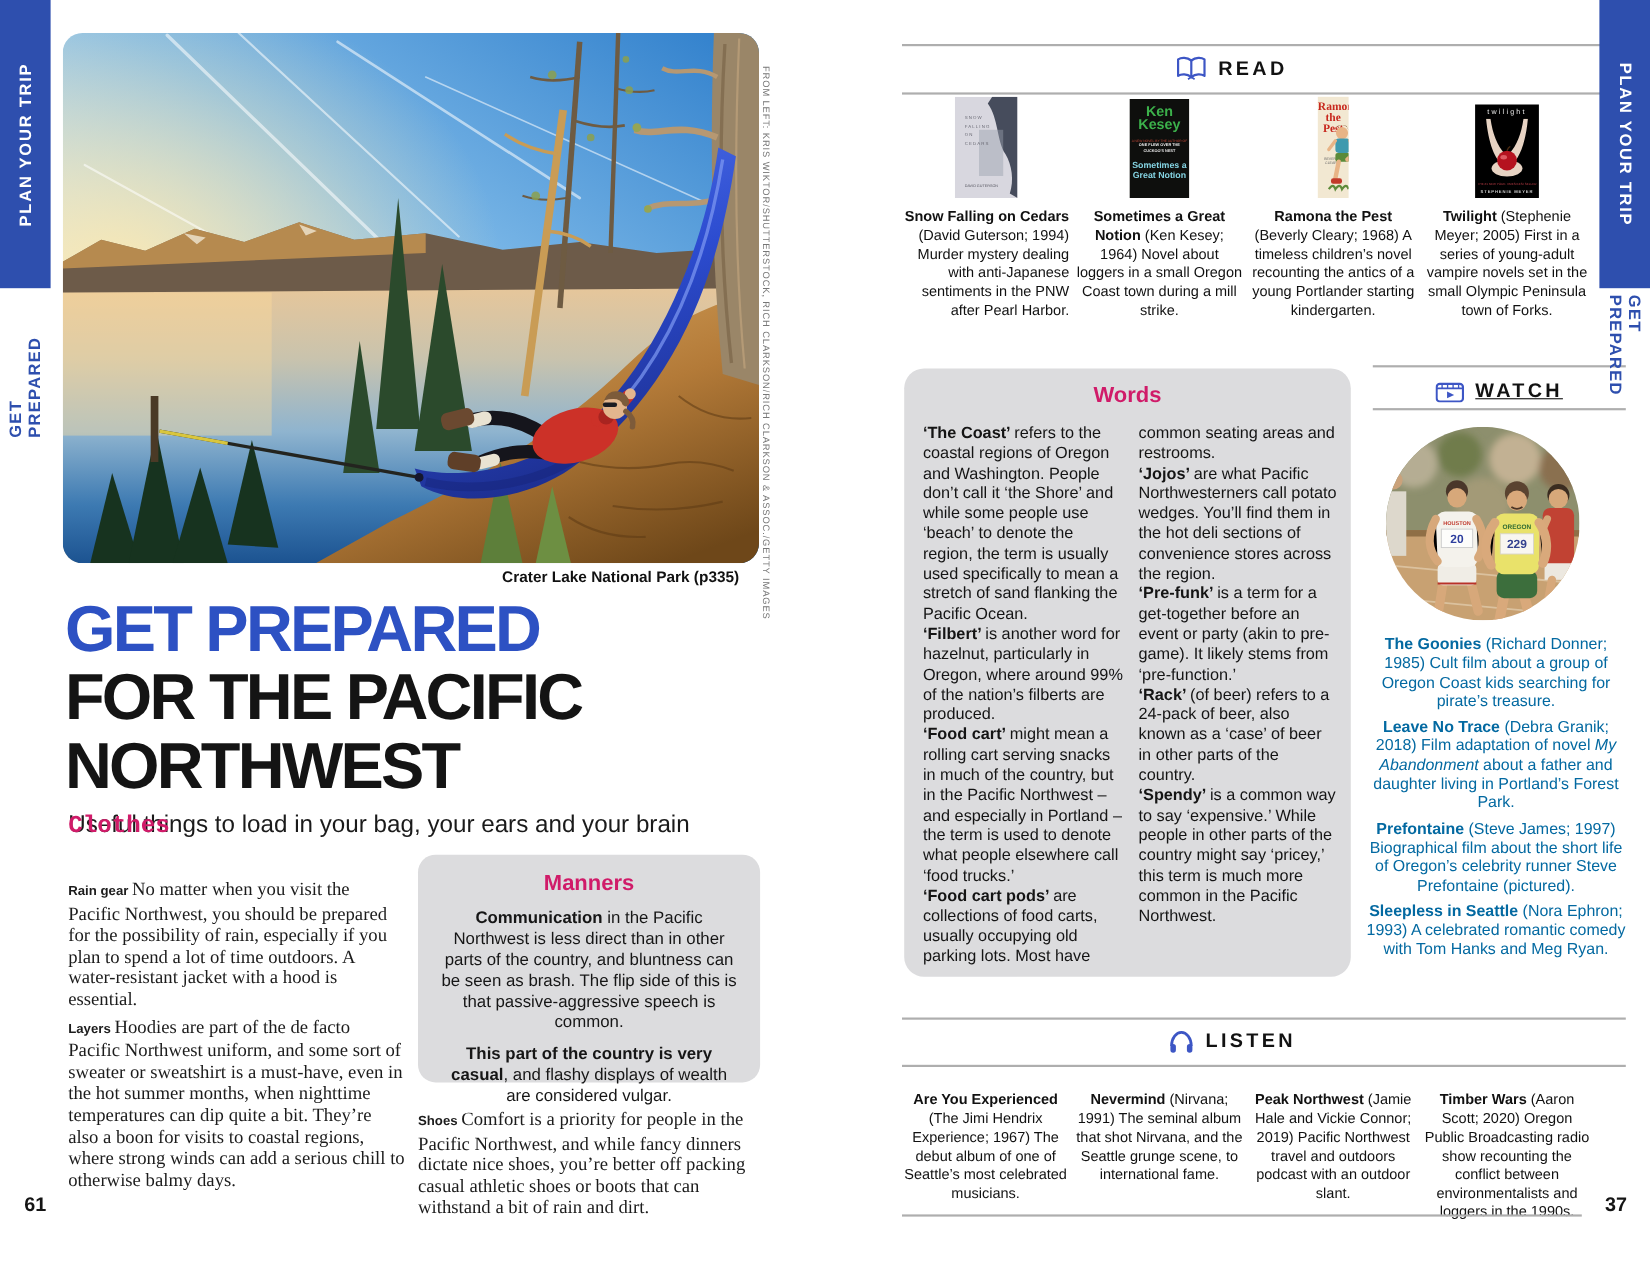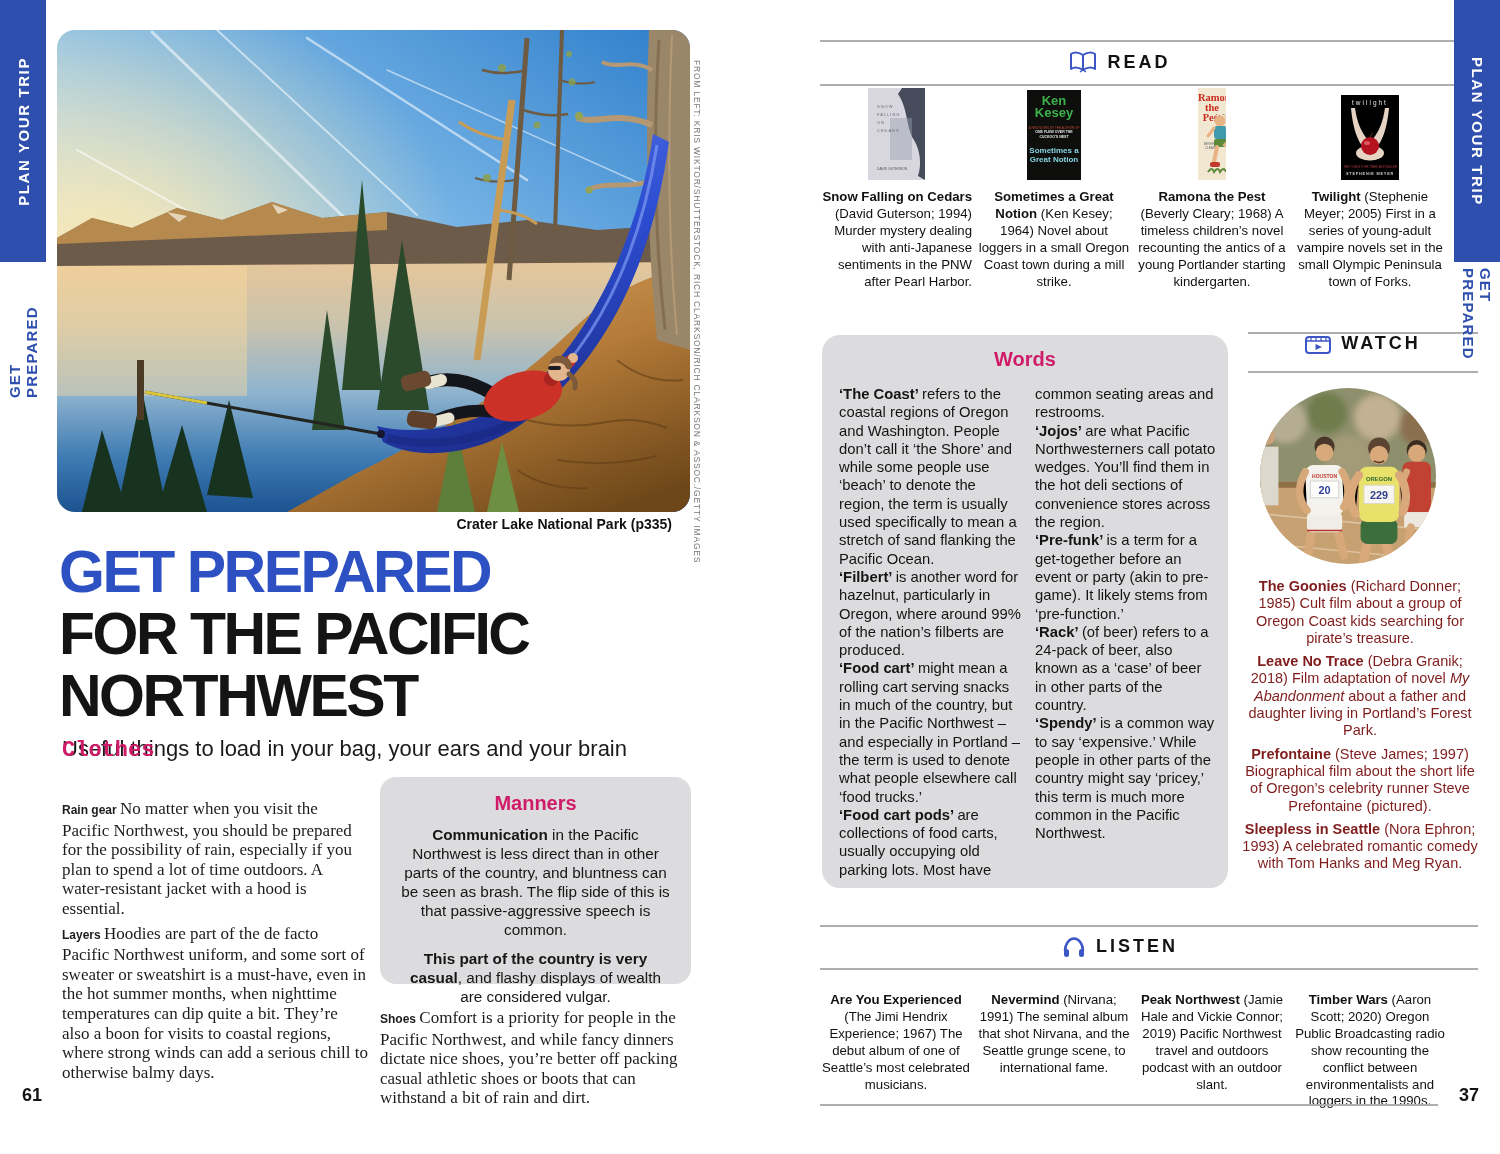--- a/index.html
+++ b/index.html
@@ -64,21 +64,21 @@
   #words{left:822px;top:335px;width:406px;height:553px;background:#dcdcde;border-radius:18px;}
   #words h3{margin:13px 0 0 0;text-align:center;font-size:20px;color:#d01b69;}
   .wcol{position:absolute;top:50px;}
   #wcol1{left:17px;width:185px;}
   #wcol2{left:213px;width:182px;}
   .def{margin:0;font-size:14.8px;line-height:18.3px;color:#141414;}
   .def b{font-weight:bold;}
   
   #circle{left:1260px;top:388px;width:176px;height:176px;border-radius:50%;overflow:hidden;}
   #watchlist{left:1240px;top:578px;width:240px;text-align:center;}
-  .wb{margin:0 0 6px 0;font-size:14.5px;line-height:17.3px;color:#7f1d1d;}
+  .wb{margin:0 0 6px 0;font-size:14.5px;line-height:17.3px;color:#0369a1;}
   .wb b{font-weight:bold;}
   .wb i{font-style:italic;}
   svg text{font-family:"Liberation Sans",sans-serif;}
 </style>
 </head>
 <body>
 
 <div class="tab" style="left:0;top:0;height:262px;">
   <span class="vup">PLAN YOUR TRIP</span>
 </div>
@@ -326,21 +326,21 @@
     <p class="def"><span>common seating areas and restrooms.</span></p>
     <p class="def"><b>‘Jojos’ </b><span>are what Pacific Northwesterners call potato wedges. You’ll find them in the hot deli sections of convenience stores across the region.</span></p>
     <p class="def"><b>‘Pre-funk’ </b><span>is a term for a get-together before an event or party (akin to pre-game). It likely stems from ‘pre-function.’</span></p>
     <p class="def"><b>‘Rack’ </b><span>(of beer) refers to a 24-pack of beer, also known as a ‘case’ of beer in other parts of the country.</span></p>
     <p class="def"><b>‘Spendy’ </b><span>is a common way to say ‘expensive.’ While people in other parts of the country might say ‘pricey,’ this term is much more common in the Pacific Northwest.</span></p>
   </div>
 </div>
 
 <div class="hr" style="left:1248px;top:332px;width:230px;"></div>
 <div class="hr" style="left:1248px;top:371px;width:230px;"></div>
-<div class="sechead" style="left:1248px;top:324px;width:230px;height:39px;">
+<div class="sechead" style="left:1248px;top:336px;width:230px;height:39px;text-decoration:underline;">
   <svg width="26" height="20" viewBox="0 0 26 20">
     <rect x="1" y="3" width="24" height="16" rx="3" fill="none" stroke="#3d56c5" stroke-width="2"></rect>
     <path d="M1,7 L25,7" stroke="#3d56c5" stroke-width="1.5"></path>
     <path d="M6,3 L6,7 M11,3 L11,7 M16,3 L16,7 M21,3 L21,7" stroke="#3d56c5" stroke-width="1.2"></path>
     <path d="M10.5,10 L17,13 L10.5,16 Z" fill="#3d56c5"></path>
   </svg>
   <span>WATCH</span>
 </div>
 
 <div id="circle" class="abs">

